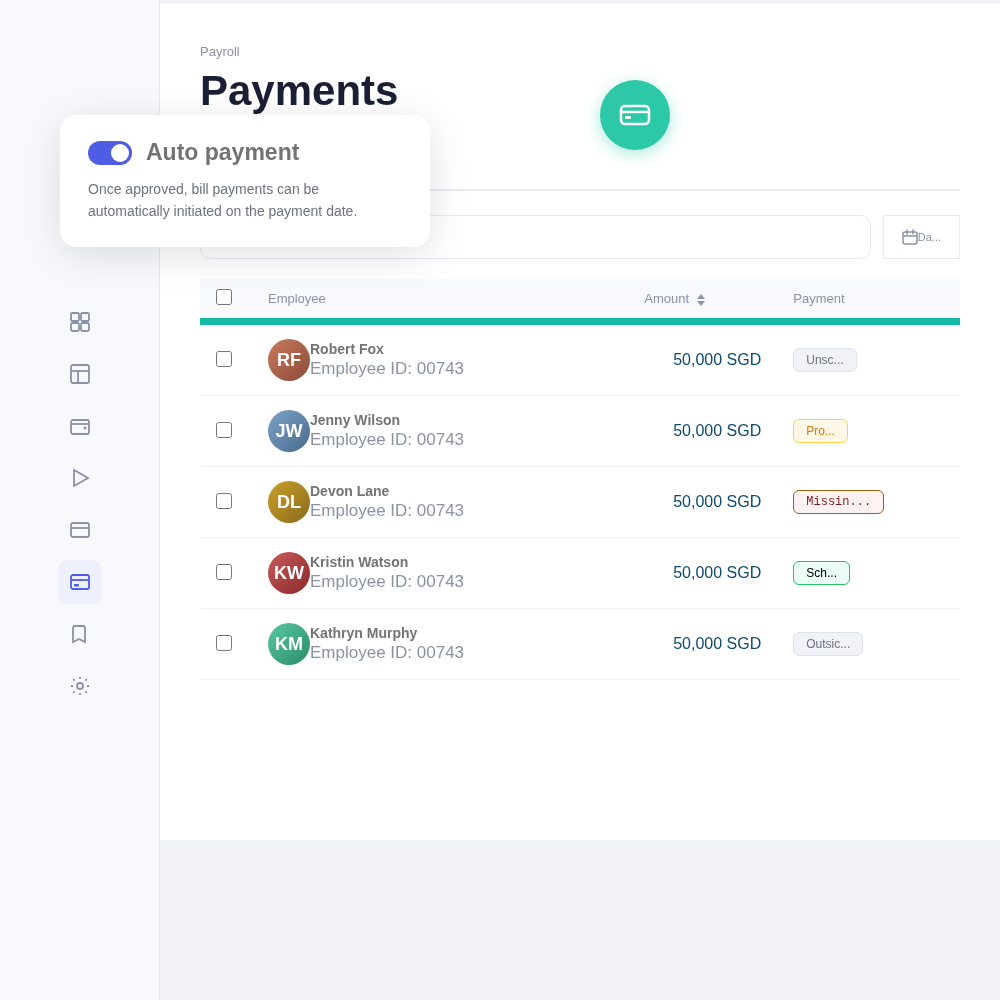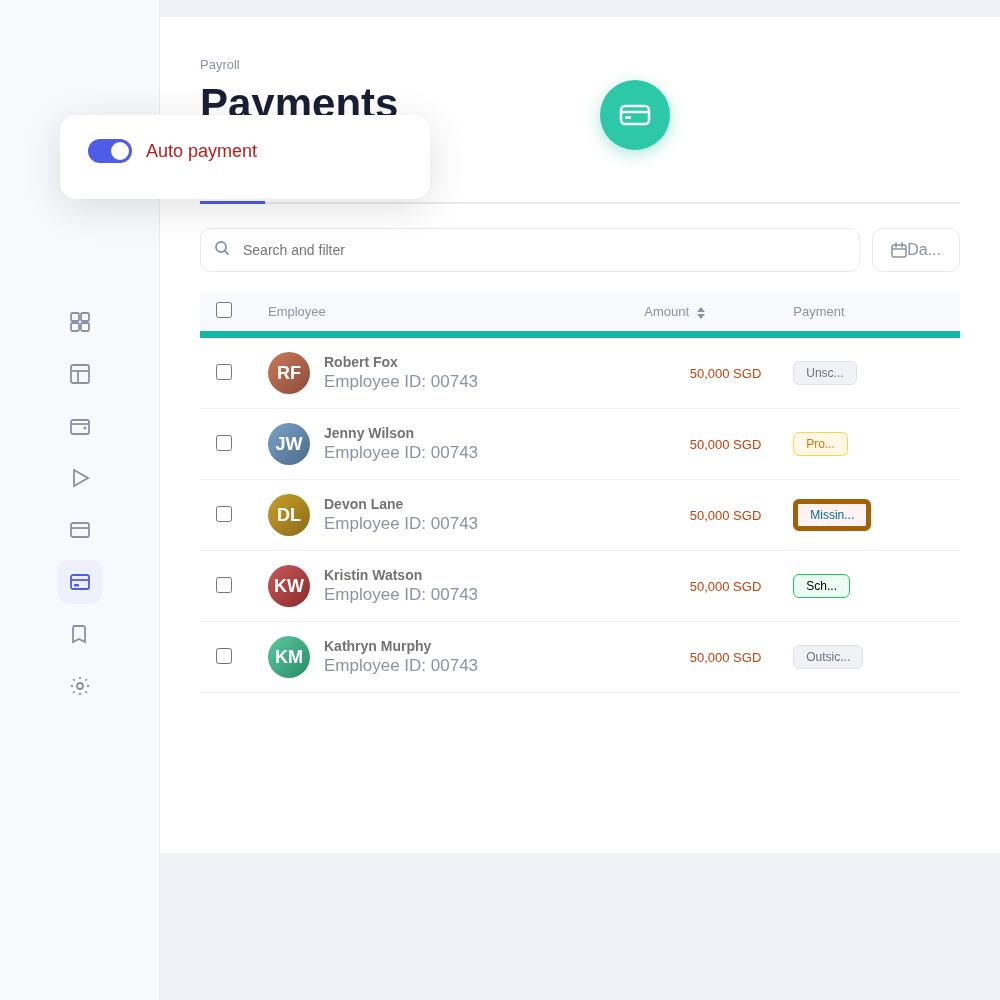--- a/index.html
+++ b/index.html
@@ -41,21 +41,21 @@
     }
     .sidebar-item.active {
       background: #eef0fb;
       color: #4f5de4;
     }
 
     
     .main {
       position: absolute;
       left: 160px;
-      top: 17px;
+      top: 4px;
       right: 0;
       height: 836px;
       background: #fff;
       padding: 40px 40px 4px 40px;
       overflow: hidden;
     }
 
     .breadcrumb {
       font-size: 13px;
       color: #8b92a5;
@@ -117,26 +117,26 @@
       font-size: 14px;
       color: #8b92a5;
       outline: none;
       background: #fff;
     }
 
     .date-btn {
       height: 44px;
       padding: 0 18px;
       border: 1.5px solid #e8eaf0;
-      border-radius: 10px;
+      border-radius: 0;
       background: #fff;
       display: flex;
       align-items: center;
       gap: 0;
-      font-size: 16px;
+      font-size: 11px;
       color: #8b92a5;
       cursor: pointer;
     }
 
     
     .table {
       width: 100%;
       border-collapse: collapse;
     }
     .table th {
@@ -157,21 +157,20 @@
       padding: 14px 16px;
       border-bottom: 1px solid #f0f2f7;
       font-size: 14px;
       color: #1a1f36;
       vertical-align: middle;
     }
 
     .employee-cell {
       display: flex;
       align-items: center;
-      gap: 14px;
     }
     .avatar {
       width: 42px;
       height: 42px;
       border-radius: 50%;
       object-fit: cover;
       flex-shrink: 0;
       font-size: 18px;
       display: flex;
       align-items: center;
@@ -190,39 +189,39 @@
       font-weight: 600;
       color: #737373;
     }
     .emp-id {
       font-size: 17px;
       color: #8b92a5;
       margin-top: 2px;
     }
 
     .amount {
-      font-size: 13px;
+      font-size: 16px;
       font-weight: 500;
-      color: #c2410c;
+      color: #0c4a6e;
       text-align: center;
     }
 
     .status-badge {
       display: inline-flex;
       align-items: center;
       gap: 5px;
       padding: 4px 12px;
       border-radius: 6px;
       font-size: 12px;
       font-weight: 500;
       white-space: nowrap;
     }
     .badge-unscheduled { background: #f0f2f7; color: #6b7280; border: 1px solid #e0e2ea; }
     .badge-processing { background: #fff8e6; color: #d97706; border: 1px solid #fcd34d; }
-    .badge-missing { background: #fef2f2; color: #0369a1; border: 5px solid #a16207; }
+    .badge-missing { background: #fef2f2; color: #7f1d1d; border: 1px solid #a16207; font-family: Liberation Mono, monospace; }
     .badge-scheduled { background: #ecfdf5; color: #000000; border: 1px solid #22c55e; }
     .badge-outside { background: #f0f2f7; color: #6b7280; border: 1px solid #e0e2ea; }
 
     input[type="checkbox"] {
       width: 16px;
       height: 16px;
       cursor: pointer;
       accent-color: #4f5de4;
     }
 
@@ -279,23 +278,23 @@
     .toggle-knob {
       position: absolute;
       right: 3px;
       top: 3px;
       width: 18px;
       height: 18px;
       background: #fff;
       border-radius: 50%;
     }
     .tooltip-title {
-      font-size: 18px;
-      font-weight: 400;
-      color: #b91c1c;
+      font-size: 23px;
+      font-weight: 700;
+      color: #737373;
     }
     .tooltip-body {
       font-size: 14px;
       color: #6b7280;
       line-height: 1.6;
     }
 
     
     .green-icon-btn {
       position: absolute;
@@ -326,20 +325,21 @@
   </svg>
 </div>
 
 <div class="tooltip-card">
   <div class="tooltip-header">
     <div class="toggle-switch">
       <div class="toggle-knob"></div>
     </div>
     <span class="tooltip-title">Auto payment</span>
   </div>
+  <p class="tooltip-body">Once approved, bill payments can be automatically initiated on the payment date.</p>
 </div>
 
 <div class="sidebar">
   <div class="sidebar-item">
     <svg width="22" height="22" viewBox="0 0 22 22" fill="none">
         <rect x="2" y="2" width="8" height="8" rx="1.5" stroke="#8b92a5" stroke-width="1.8"></rect>
         <rect x="12" y="2" width="8" height="8" rx="1.5" stroke="#8b92a5" stroke-width="1.8"></rect>
         <rect x="2" y="12" width="8" height="8" rx="1.5" stroke="#8b92a5" stroke-width="1.8"></rect>
         <rect x="12" y="12" width="8" height="8" rx="1.5" stroke="#8b92a5" stroke-width="1.8"></rect>
       </svg>

